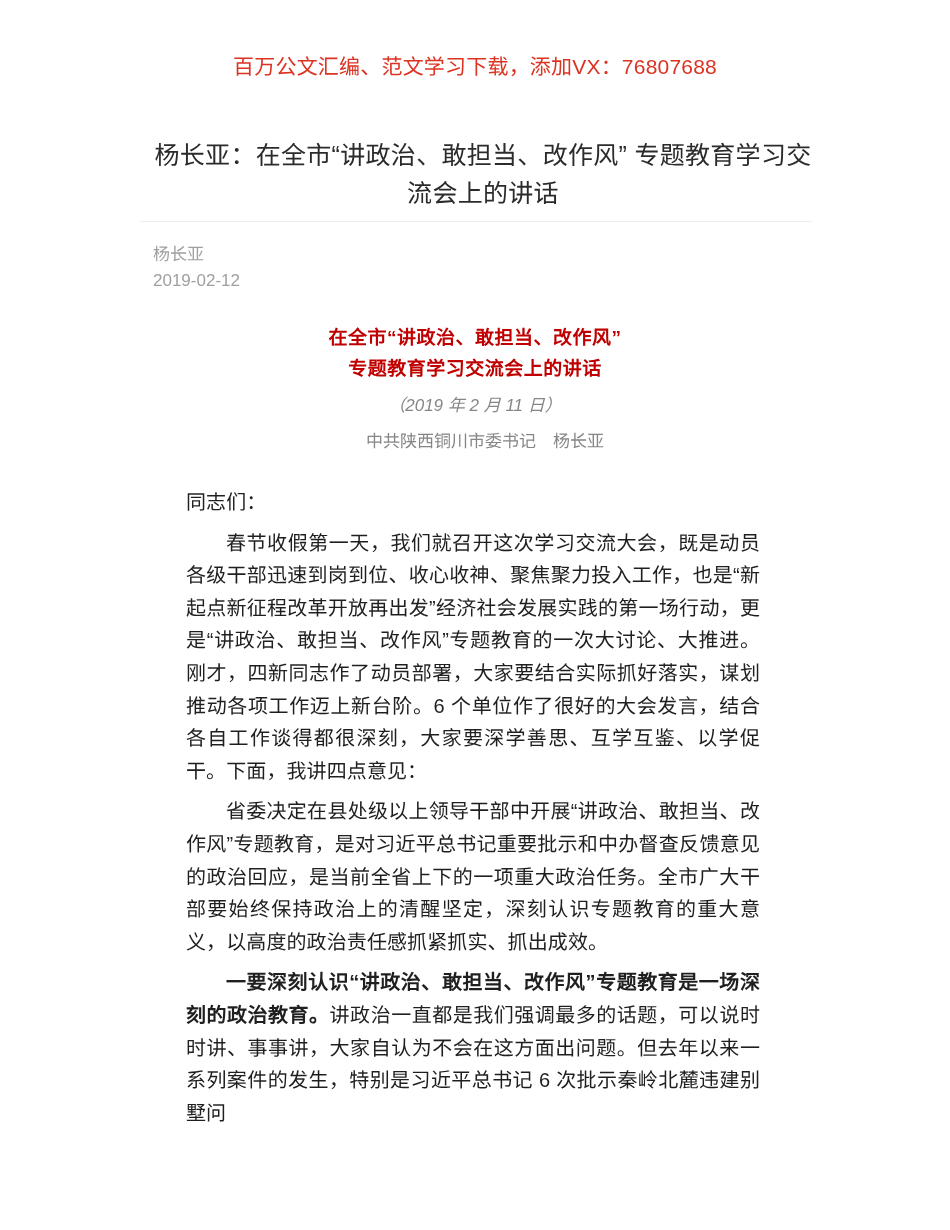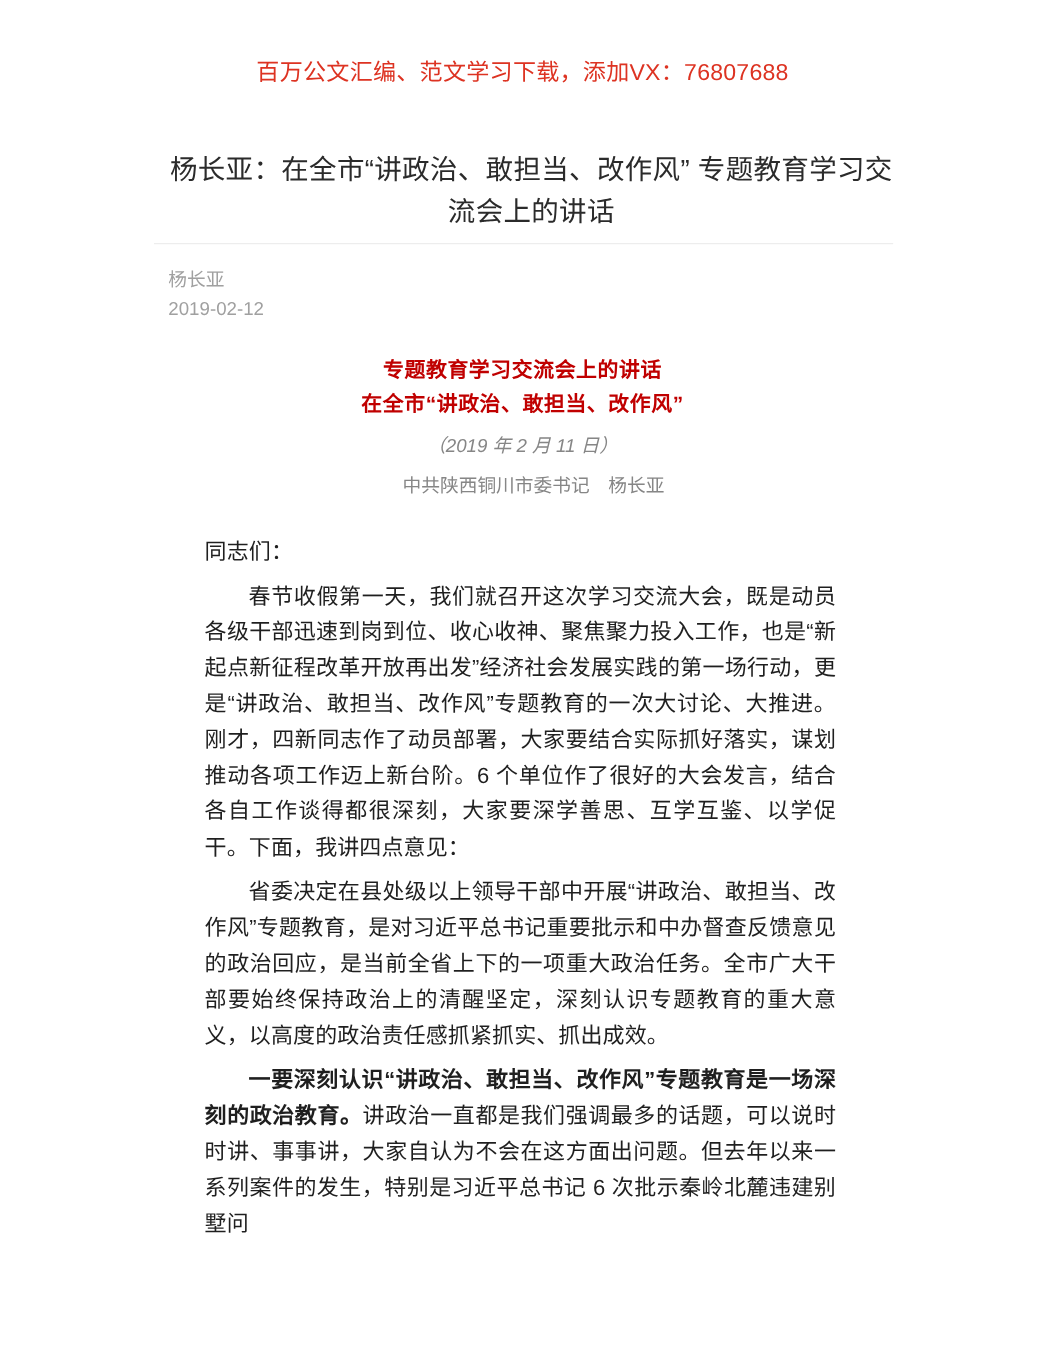--- a/index.html
+++ b/index.html
@@ -144,22 +144,22 @@
   </div>
 
   <div class="head-divider"></div>
 
   <div class="meta">
     <span class="meta-line">杨长亚</span>
     <span class="meta-line">2019-02-12</span>
   </div>
 
   <div class="speech-header">
+    <div class="speech-title-line">在全市“讲政治、敢担当、改作风”</div>
     <div class="speech-title-line">专题教育学习交流会上的讲话</div>
-    <div class="speech-title-line">在全市“讲政治、敢担当、改作风”</div>
     <div class="speech-sub date-line">（2019 年 2 月 11 日）</div>
     <div class="speech-sub byline">中共陕西铜川市委书记　杨长亚</div>
   </div>
 
   <div class="doc-body">
     <p>同志们：</p>
 
     <p class="p-indent">春节收假第一天，我们就召开这次学习交流大会，既是动员各级干部迅速到岗到位、收心收神、聚焦聚力投入工作，也是“新起点新征程改革开放再出发”经济社会发展实践的第一场行动，更是“讲政治、敢担当、改作风”专题教育的一次大讨论、大推进。刚才，四新同志作了动员部署，大家要结合实际抓好落实，谋划推动各项工作迈上新台阶。6 个单位作了很好的大会发言，结合各自工作谈得都很深刻，大家要深学善思、互学互鉴、以学促干。下面，我讲四点意见：</p>
 
 

